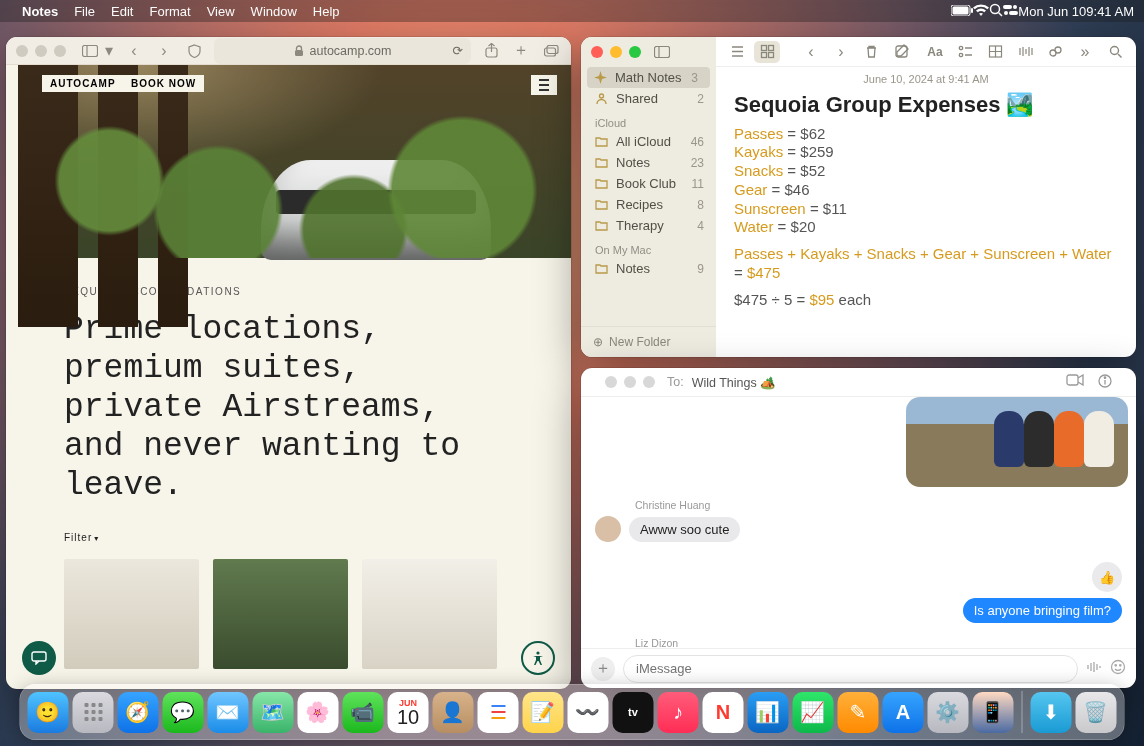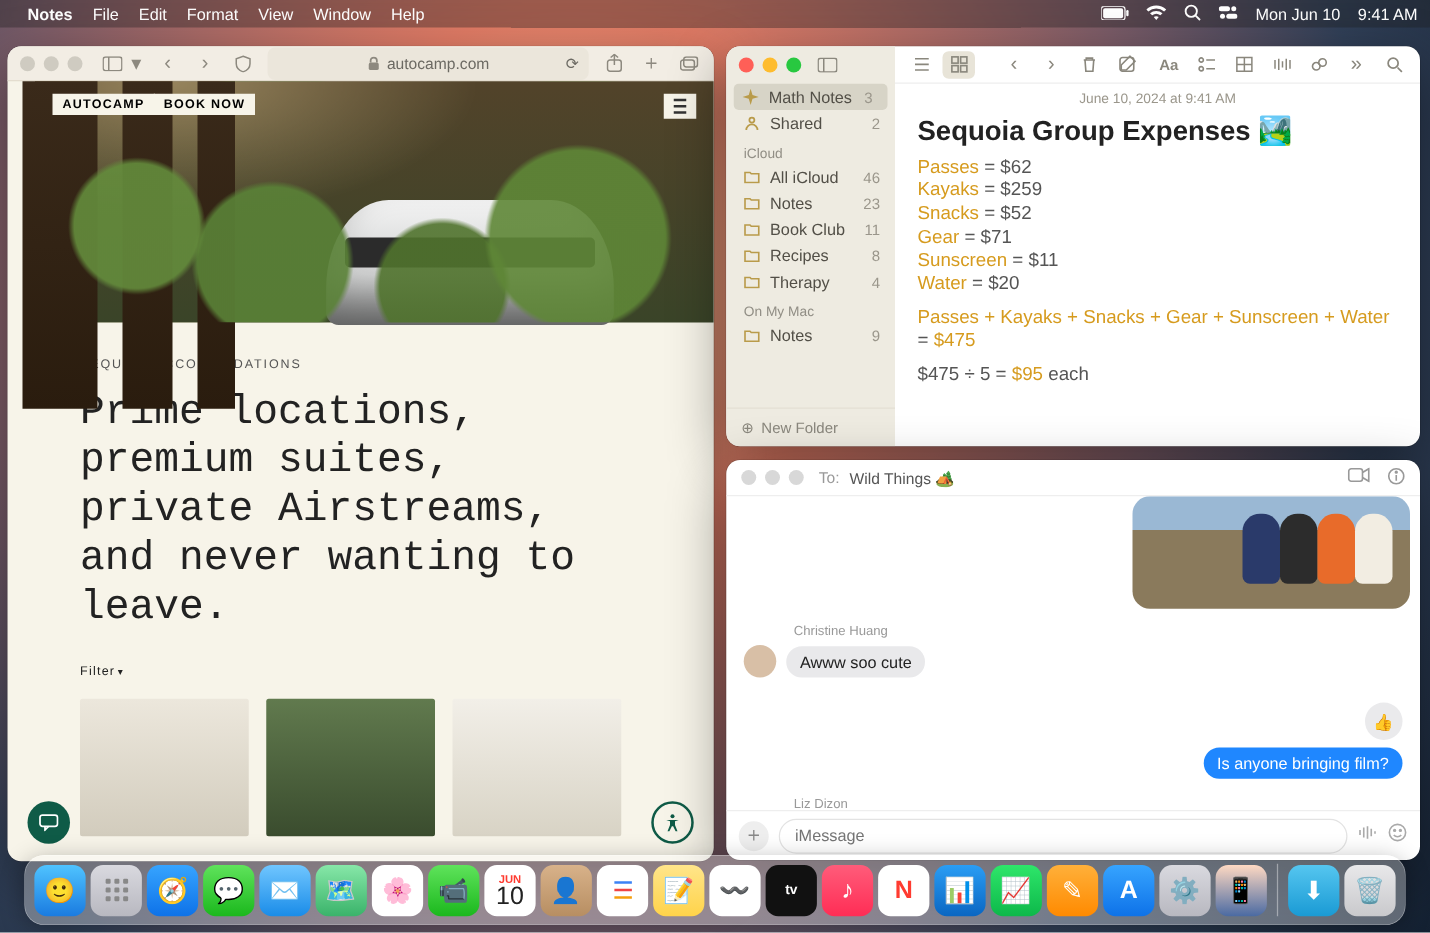--- a/index.html
+++ b/index.html
@@ -18,21 +18,21 @@
   
   .menubar{
     position:absolute;left:0;top:0;right:0;height:var(--menu-height);
     background:rgba(30,30,30,.35);
     display:flex;align-items:center;padding:0 10px;color:#fff;font-size:13px;
     backdrop-filter:blur(4px);
   }
   .menubar .apple{margin-right:12px;font-size:14px}
   .menubar .item{margin-right:16px}
   .menubar .item.bold{font-weight:600}
-  .menubar .right{margin-left:auto;display:flex;align-items:center;gap:14px}
+  .menubar .right{margin-left:auto;display:flex;align-items:center;}
   .menubar svg{fill:#fff}
 
   
   .window{
     position:absolute;border-radius:11px;overflow:hidden;
     box-shadow:0 15px 45px rgba(0,0,0,.45), 0 0 0 .5px rgba(0,0,0,.2);
   }
 
   
   .safari{left:6px;top:37px;width:565px;height:652px;background:#f7f4e9;display:flex;flex-direction:column}
@@ -103,21 +103,21 @@
   .ntb.sel{background:#e8e4d8}
   .ntb svg{width:15px;height:15px}
   .notes-toolbar .spacer{flex:1}
   .note-date{text-align:center;font-size:11px;color:#9a968b;padding:6px 0 2px}
   .note-body{padding:2px 18px;font-size:15px;line-height:1.25}
   .note-title{font-weight:700;font-size:22px;margin:2px 0 6px;color:#222}
   .ylw{color:#d69b1e}
   .gray{color:#555}
   
   .messages{left:581px;top:368px;width:555px;height:320px;background:#fff;display:flex;flex-direction:column}
-  .msg-top{height:29px;border-bottom:1px solid #eee;display:flex;align-items:center;padding:0 12px;font-size:12.5px;color:#555;gap:8px}
+  .msg-top{height:29px;border-bottom:1px solid #eee;display:flex;align-items:center;padding:0 24px;font-size:12.5px;color:#555;gap:8px}
   .msg-top .traffic .tl{background:#d8d8d8}
   .msg-top .to{color:#999}
   .msg-top .right{margin-left:auto;display:flex;gap:14px;color:#999}
   .msg-thread{flex:1;overflow:hidden;padding:6px 14px;position:relative;font-size:13px}
   .photo{position:absolute;right:8px;top:0;width:222px;height:90px;border-radius:14px;
     background:linear-gradient(#9ab8d4 0 30%, #8a7a5c 30% 100%);}
   .people{position:absolute;right:14px;top:14px;display:flex;gap:-4px}
   .person{width:30px;height:56px;border-radius:14px 14px 6px 6px}
   .person.a{background:#2a3a6a}.person.b{background:#2c2c2c}.person.c{background:#e86b2a}.person.d{background:#f2ede2}
   .sender{font-size:10.5px;color:#999;margin-left:40px}
@@ -438,21 +438,21 @@
             <line x1="10" y1="10" x2="13.5" y2="13.5"></line>
           </svg>
         </div>
     </div>
     <div class="note-date">June 10, 2024 at 9:41 AM</div>
     <div class="note-body">
       <div class="note-title">Sequoia Group Expenses 🏞️</div>
       <div><span class="ylw">Passes</span><span class="gray"> = $62</span></div>
       <div><span class="ylw">Kayaks</span><span class="gray"> = $259</span></div>
       <div><span class="ylw">Snacks</span><span class="gray"> = $52</span></div>
-      <div><span class="ylw">Gear</span><span class="gray"> = $71</span></div>
+      <div><span class="ylw">Gear</span><span class="gray"> = $46</span></div>
       <div><span class="ylw">Sunscreen</span><span class="gray"> = $11</span></div>
       <div><span class="ylw">Water</span><span class="gray"> = $20</span></div>
       <div style="height:8px"></div>
       <div><span class="ylw">Passes + Kayaks + Snacks + Gear + Sunscreen + Water</span></div>
       <div><span class="gray">= </span><span class="ylw">$475</span></div>
       <div style="height:8px"></div>
       <div><span class="gray">$475 ÷ 5 =  </span><span class="ylw">$95</span><span class="gray"> each</span></div>
     </div>
   </div>
 </div>

